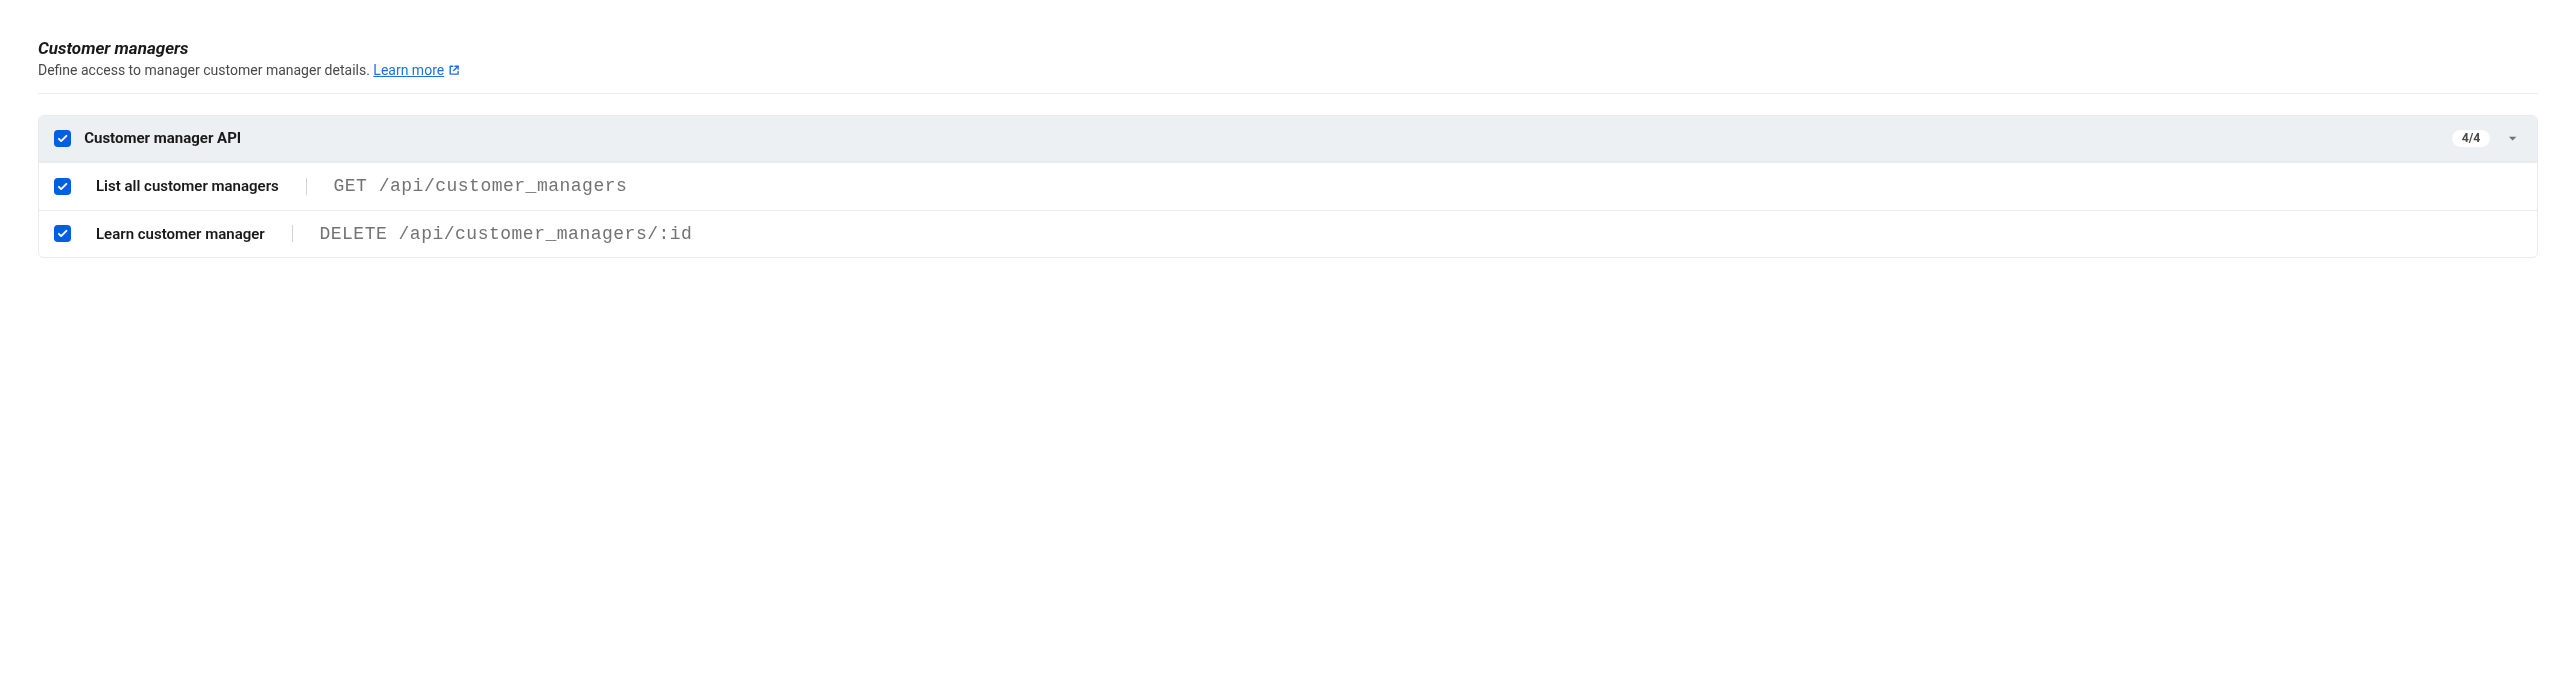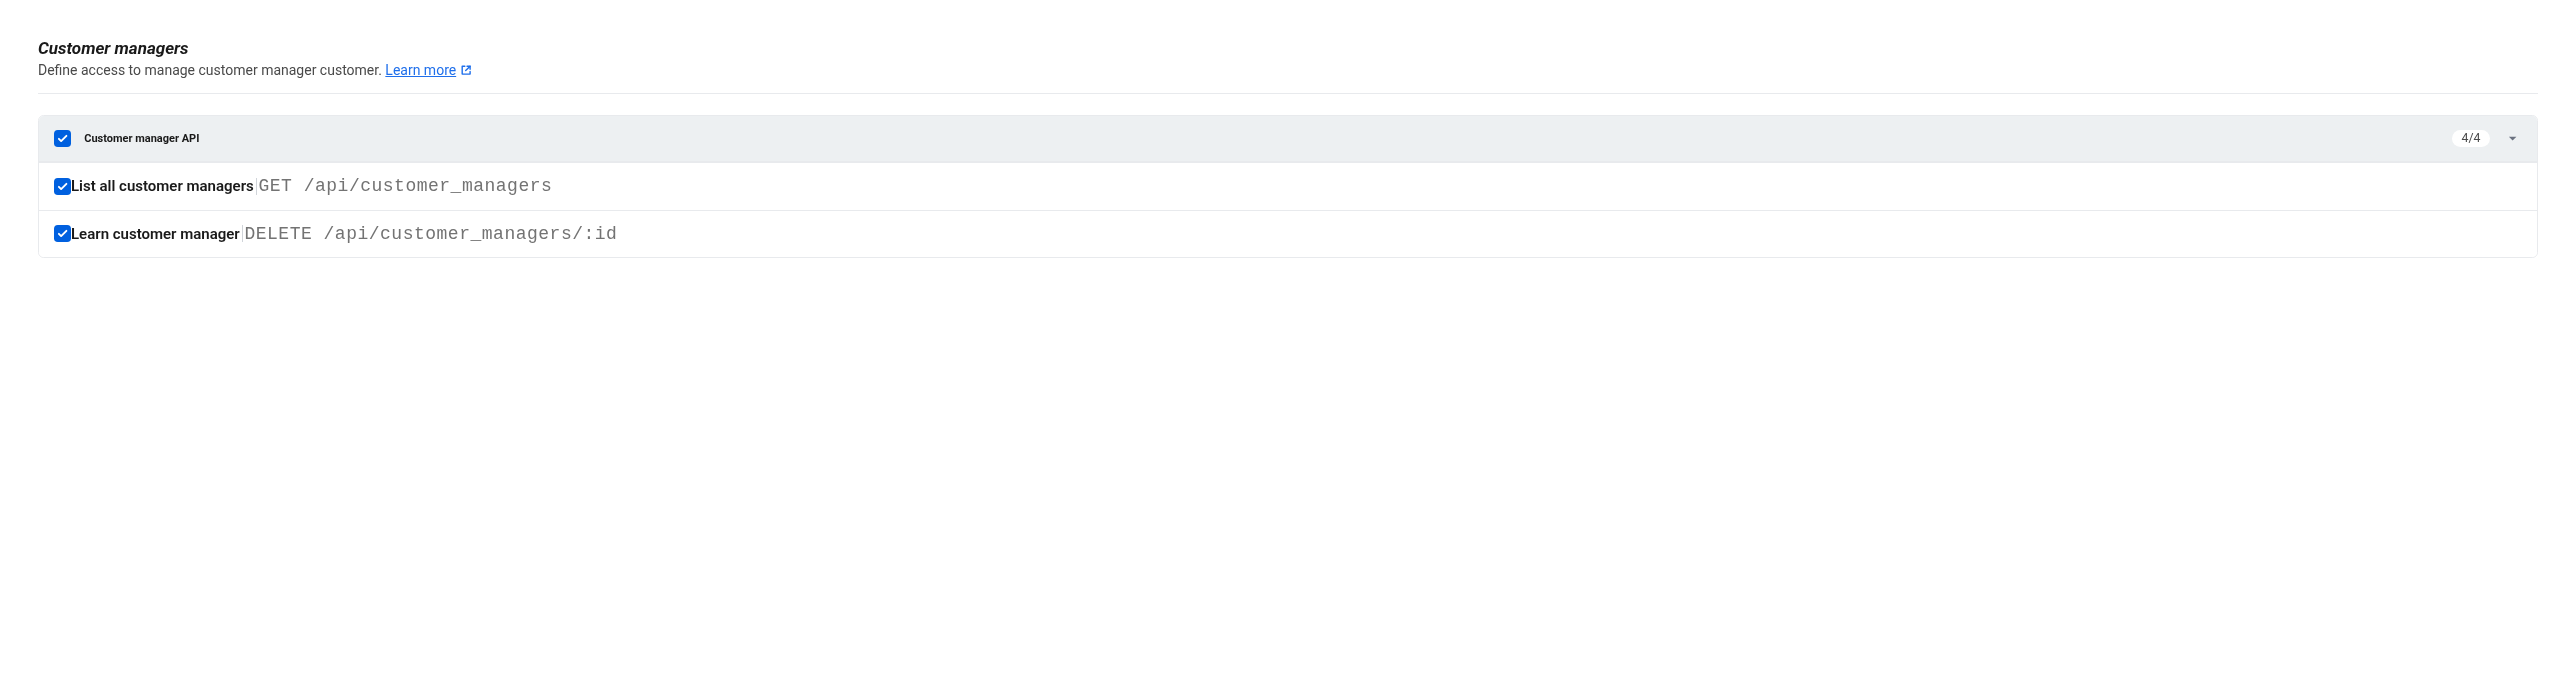--- a/index.html
+++ b/index.html
@@ -46,47 +46,47 @@
     }
     .group-row {
       display: flex;
       align-items: center;
       background: #edf0f2;
       padding: 13.2px 15px;
       gap: 13.2px;
       border-bottom: 0.9px solid #e8eaed;
     }
     .group-label {
-      font-size: 11px;
+      font-size: 15px;
       font-weight: 700;
       color: #1a1a1a;
       flex: 1;
     }
     .badge {
       background: #ffffff;
       border-radius: 943px;
       padding: 1.9px 9.4px;
       font-size: 12.3px;
-      font-weight: 400;
+      font-weight: 700;
       color: #4a4a4a;
     }
     .expand-btn {
       display: inline-flex;
       align-items: center;
       justify-content: center;
       width: 19px;
       height: 19px;
       cursor: pointer;
       color: #6b7280;
     }
     .item-row {
       display: flex;
       align-items: center;
       padding: 13.2px 15px;
-      gap: 0;
+      gap: 25px;
       border-top: 0.9px solid #e8eaed;
       background: #ffffff;
     }
     .item-row:first-of-type {
       border-top: none;
     }
     .checkbox {
       width: 17px;
       height: 17px;
       border-radius: 3.8px;
@@ -115,21 +115,21 @@
       color: #737373;
       letter-spacing: 0.5px;
     }
   </style>
 </head>
 <body>
 
 <div class="section-header">
   <h2 class="section-title">Customer managers</h2>
   <p class="section-desc">
-    <span>Define access to manage customer manager customer. </span><a href="#" class="learn-more">
+    <span>Define access to manager customer manager details. </span><a href="#" class="learn-more">
         <span>Learn more</span>
         <span class="external-icon">
           <svg viewBox="0 0 14 14" width="12.3" height="12.3" fill="none" stroke="#1f6feb" stroke-width="1.6" stroke-linecap="round" stroke-linejoin="round">
             <path d="M5.5 2.5H2.5v9h9v-3"></path>
             <path d="M8 2.5h3.5V6"></path>
             <path d="M11.5 2.5L6.5 7.5"></path>
           </svg>
         </span>
       </a>
   </p>

